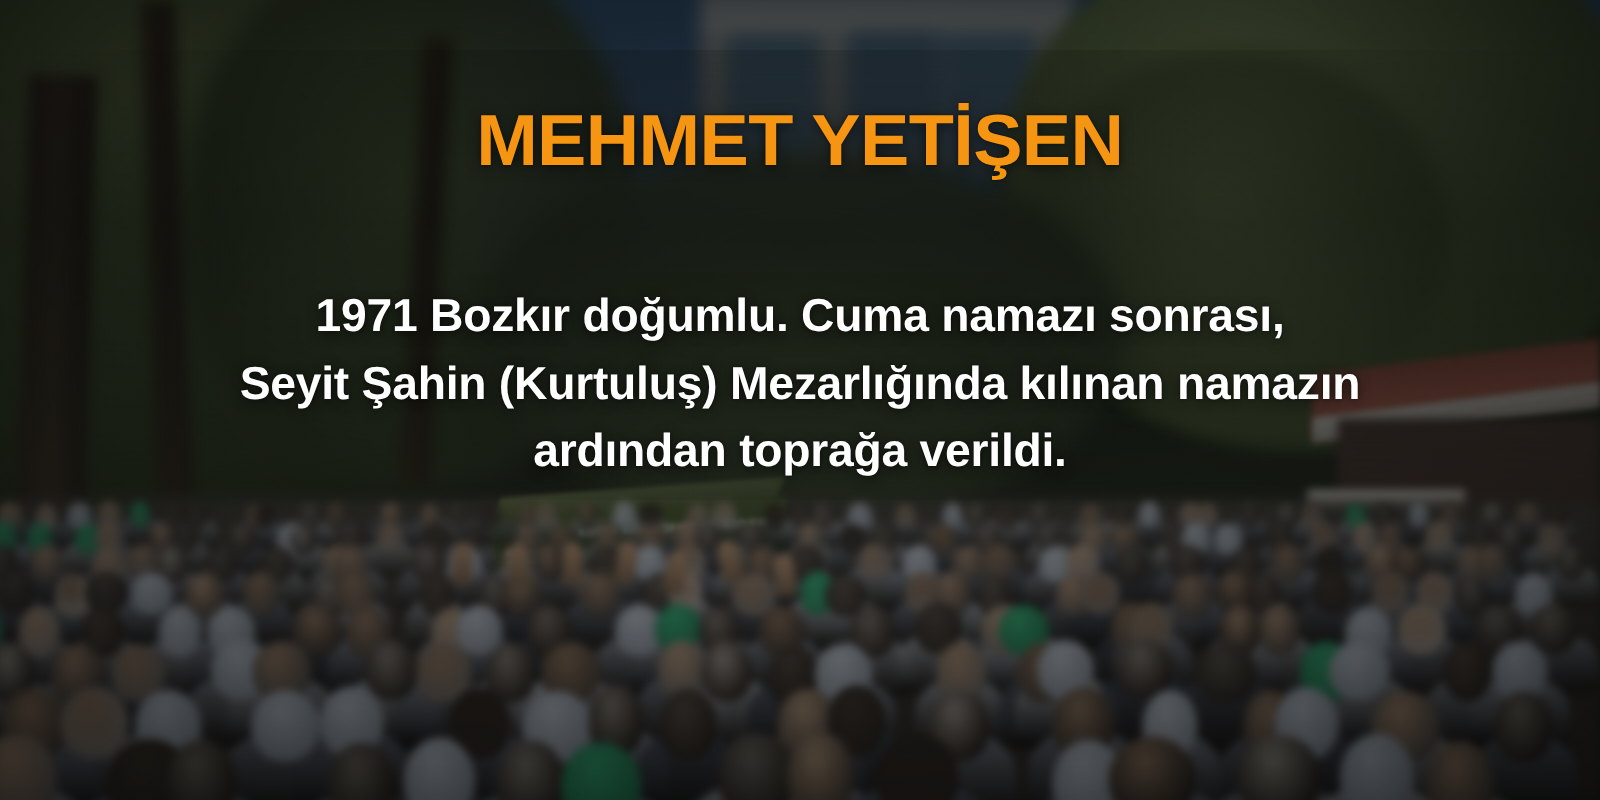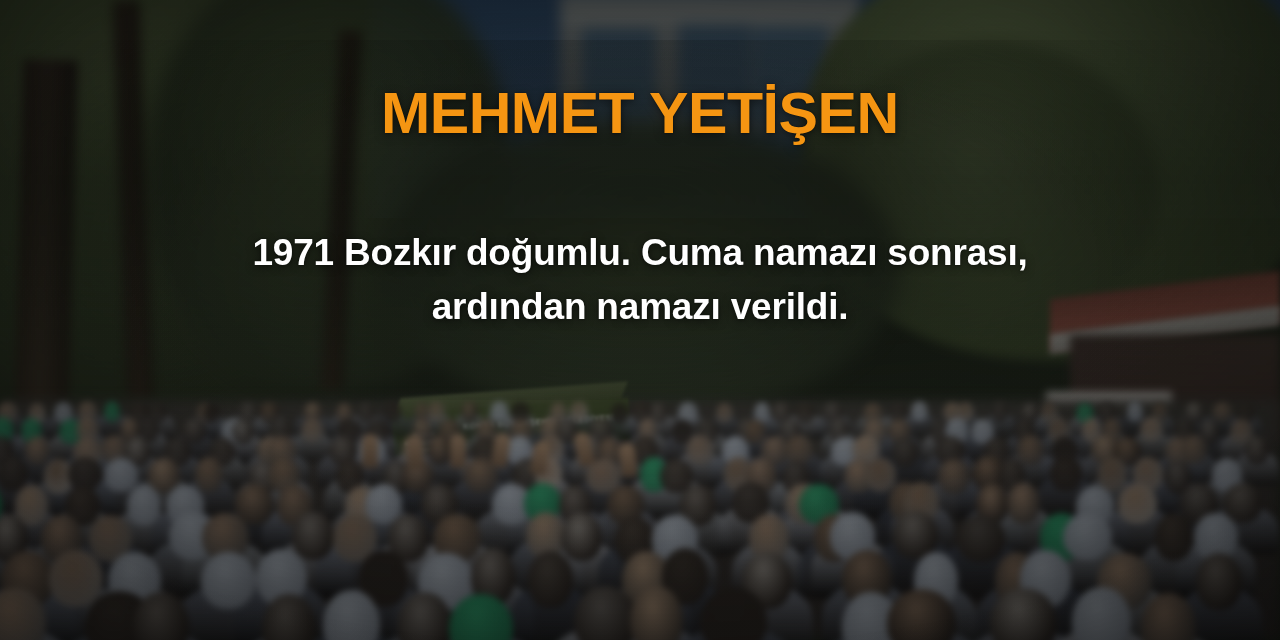--- a/index.html
+++ b/index.html
@@ -813,17 +813,18 @@
 
     <div class="grade"></div>
     <div class="text-scrim"></div>
     <div class="vignette"></div>
   </div>
 
   <div class="overlay">
     <div class="headline">MEHMET YETİŞEN</div>
     <div class="body-copy">
       <span>1971 Bozkır doğumlu. Cuma namazı sonrası,</span>
-      <span>ardından namazı verildi.</span>
+      <span>Seyit Şahin (Kurtuluş) Mezarlığında kılınan namazın</span>
+      <span>ardından toprağa verildi.</span>
     </div>
   </div>
 
 </div>
 
 </body></html>

